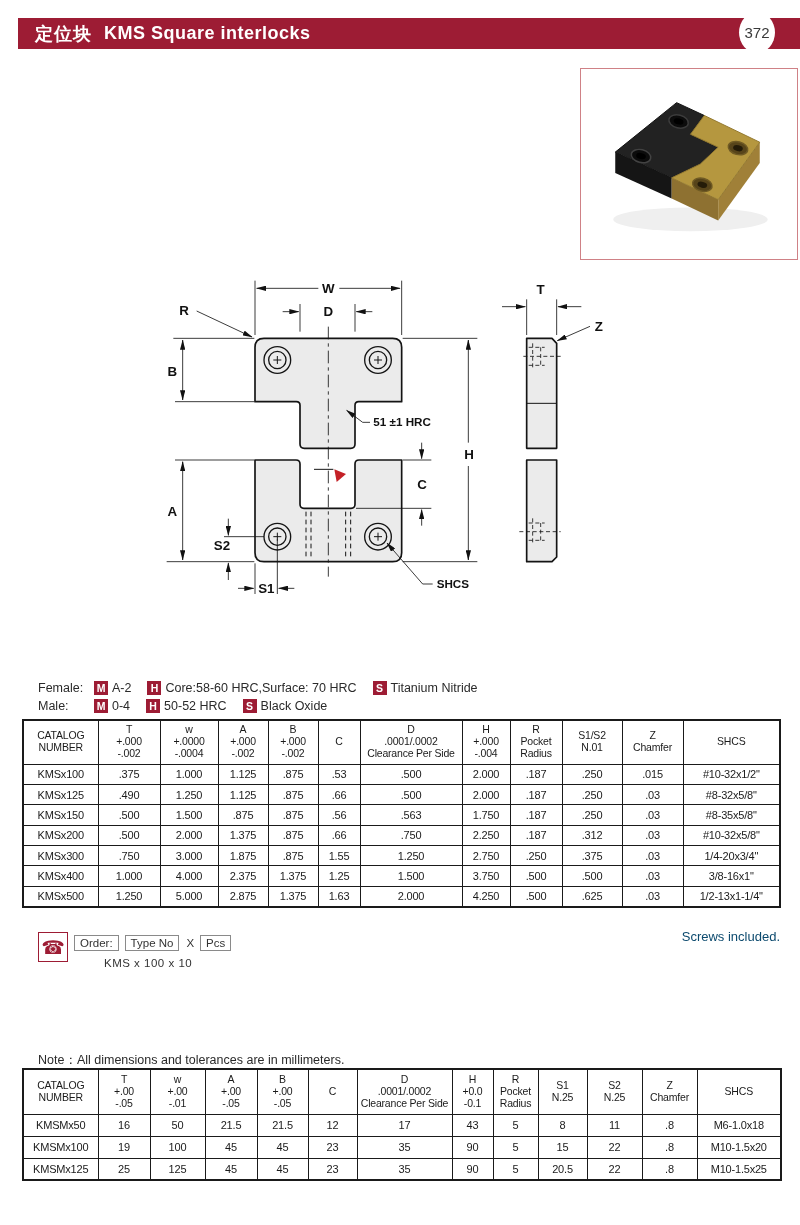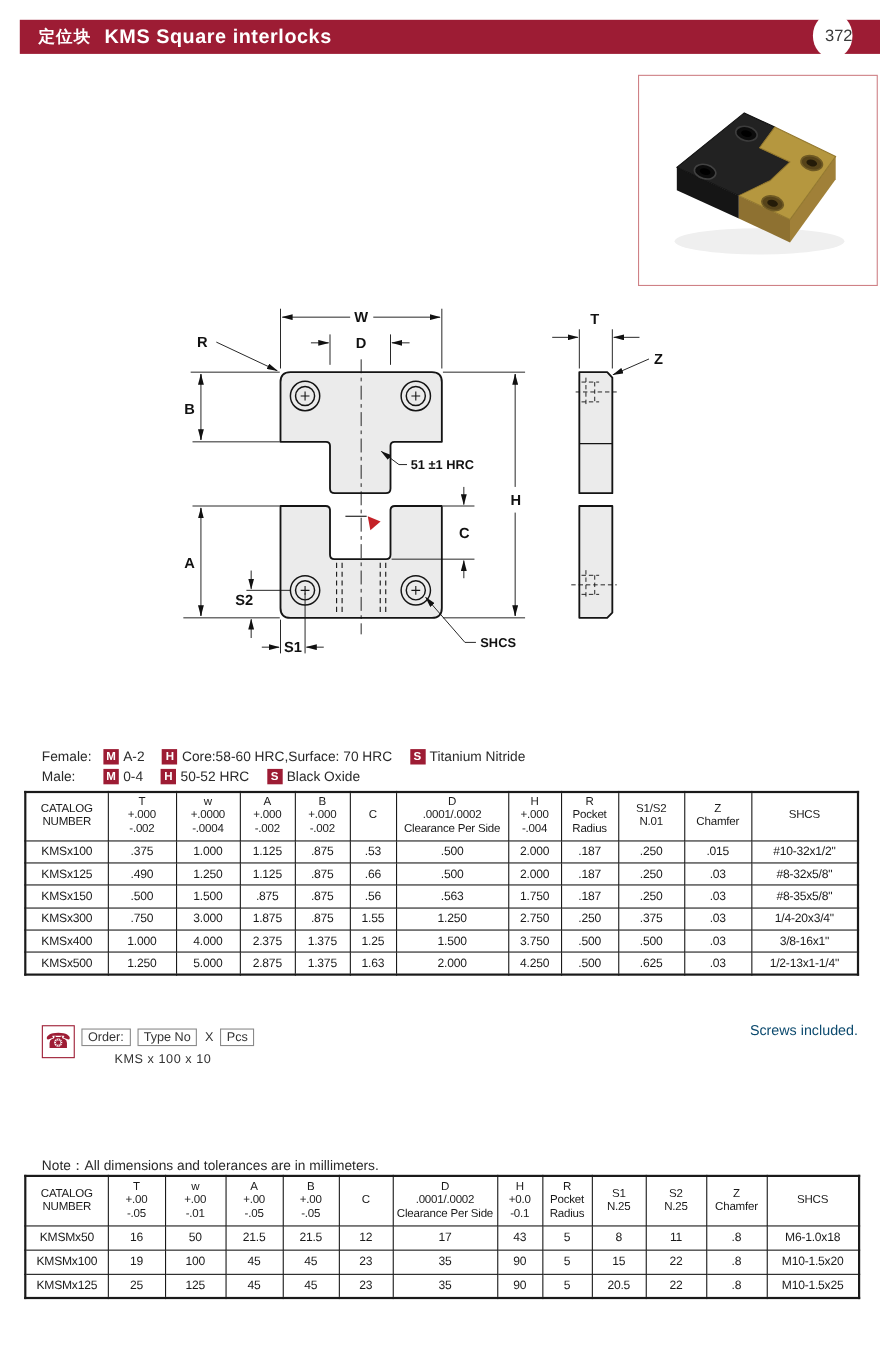--- a/index.html
+++ b/index.html
@@ -2,24 +2,24 @@
 <html><head>
 <meta charset="utf-8">
 <style>
   html,body{margin:0;padding:0;background:#ffffff;}
   #page{position:relative;width:800px;height:1225px;background:#ffffff;overflow:hidden;
         font-family:"Liberation Sans",sans-serif;color:#1a1a1a;}
   .abs{position:absolute;}
 
   
   .titlebar{left:18px;top:18px;width:782px;height:31px;background:#9D1C34;display:flex;align-items:center;}
-  .titlebar .zh{color:#fff;font-weight:bold;font-size:15px;margin-left:17px;letter-spacing:1px;text-align:center;}
+  .titlebar .zh{color:#fff;font-weight:bold;font-size:18px;margin-left:17px;letter-spacing:1px;text-align:center;}
   .titlebar .en{color:#fff;font-weight:bold;font-size:18px;margin-left:12px;letter-spacing:.5px;}
   .pagecircle{left:739px;top:12px;width:36px;height:41px;background:#fff;border-radius:50%;
-              display:flex;align-items:center;justify-content:flex-end;font-size:15px;color:#3a3a3a;}
+              display:flex;align-items:center;justify-content:center;font-size:15px;color:#3a3a3a;}
 
   
   .photobox{left:580px;top:68px;width:216px;height:190px;border:1px solid #cf8186;background:#fff;}
 
   
   .spec-line{display:flex;align-items:center;font-size:12.5px;color:#2a2a2a;white-space:nowrap;}
   .spec-label{display:inline-block;width:56px;}
   .badge{display:inline-block;width:14px;height:14px;background:#9D1C34;color:#fff;
          font-size:10.5px;font-weight:bold;text-align:center;line-height:14px;margin-right:4px;flex:none;}
   .spec-item{display:flex;align-items:center;margin-right:16px;}
@@ -333,20 +333,34 @@
           <td>1.500</td>
           <td>.875</td>
           <td>.875</td>
           <td>.56</td>
           <td>.563</td>
           <td>1.750</td>
           <td>.187</td>
           <td>.250</td>
           <td>.03</td>
           <td>#8-35x5/8"</td>
+        </tr>
+        <tr>
+          <td>KMSx200</td>
+          <td>.500</td>
+          <td>2.000</td>
+          <td>1.375</td>
+          <td>.875</td>
+          <td>.66</td>
+          <td>.750</td>
+          <td>2.250</td>
+          <td>.187</td>
+          <td>.312</td>
+          <td>.03</td>
+          <td>#10-32x5/8"</td>
         </tr>
         <tr>
           <td>KMSx300</td>
           <td>.750</td>
           <td>3.000</td>
           <td>1.875</td>
           <td>.875</td>
           <td>1.55</td>
           <td>1.250</td>
           <td>2.750</td>

